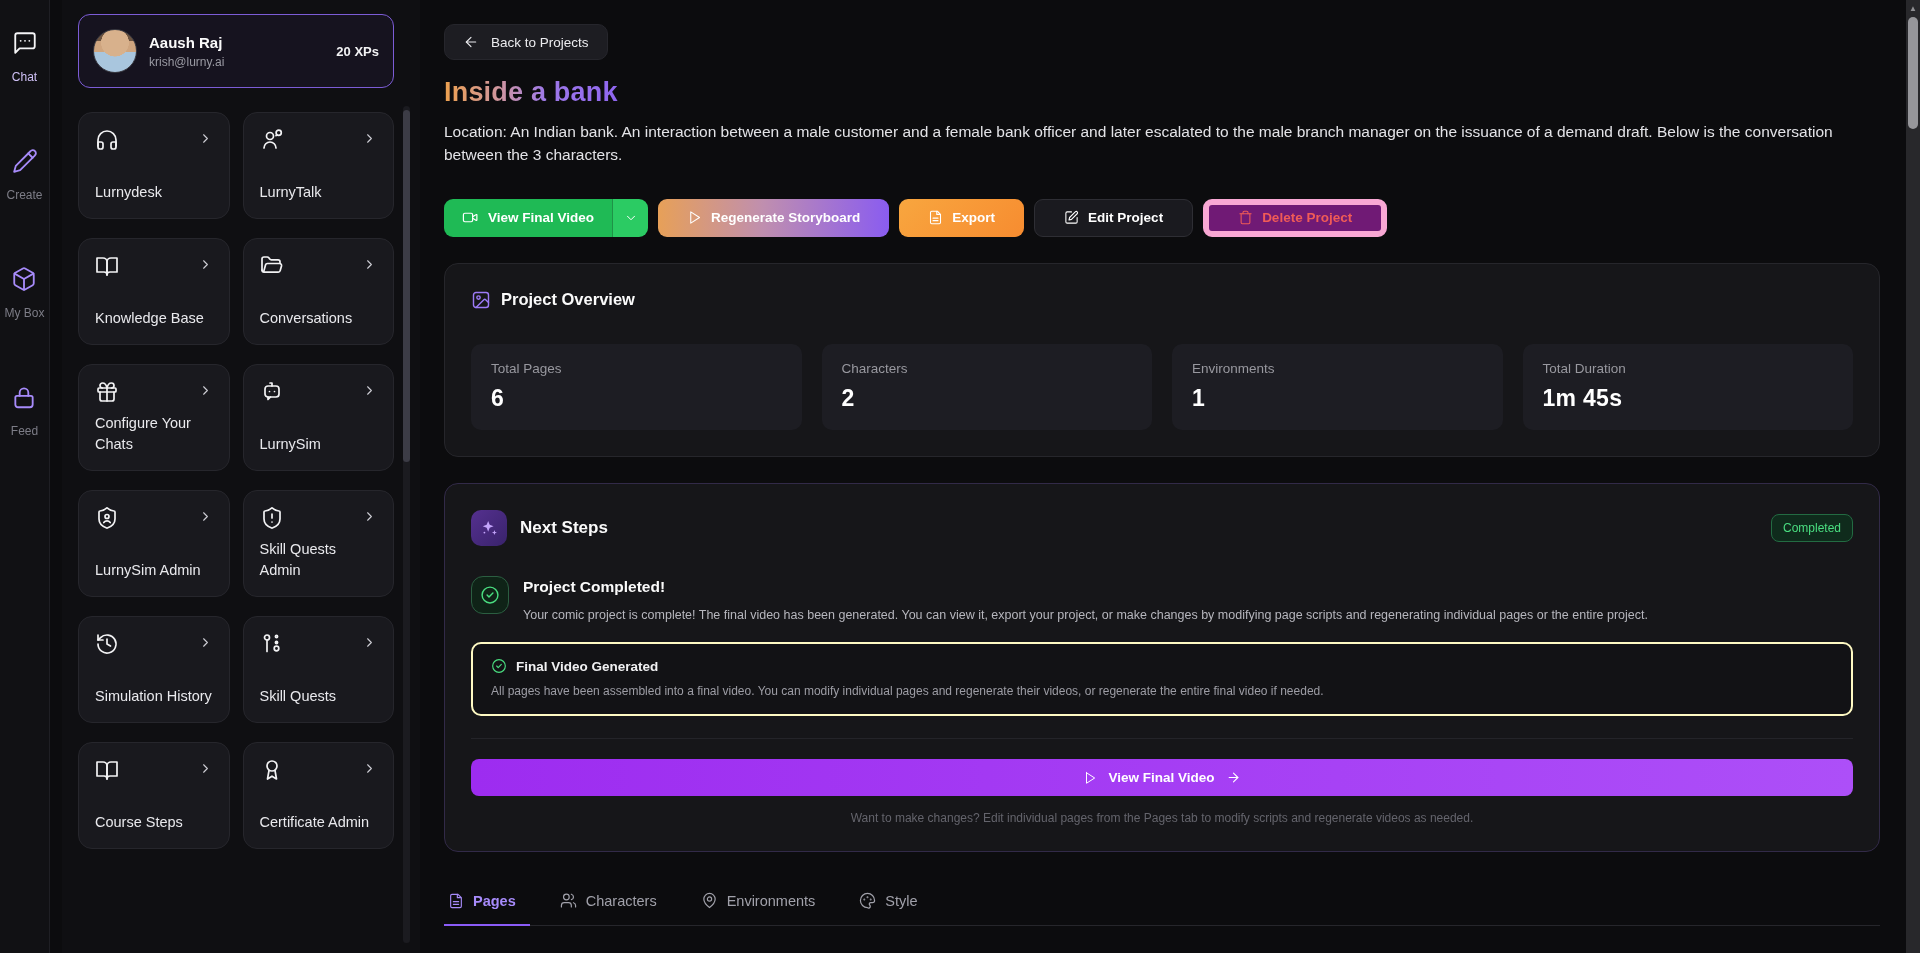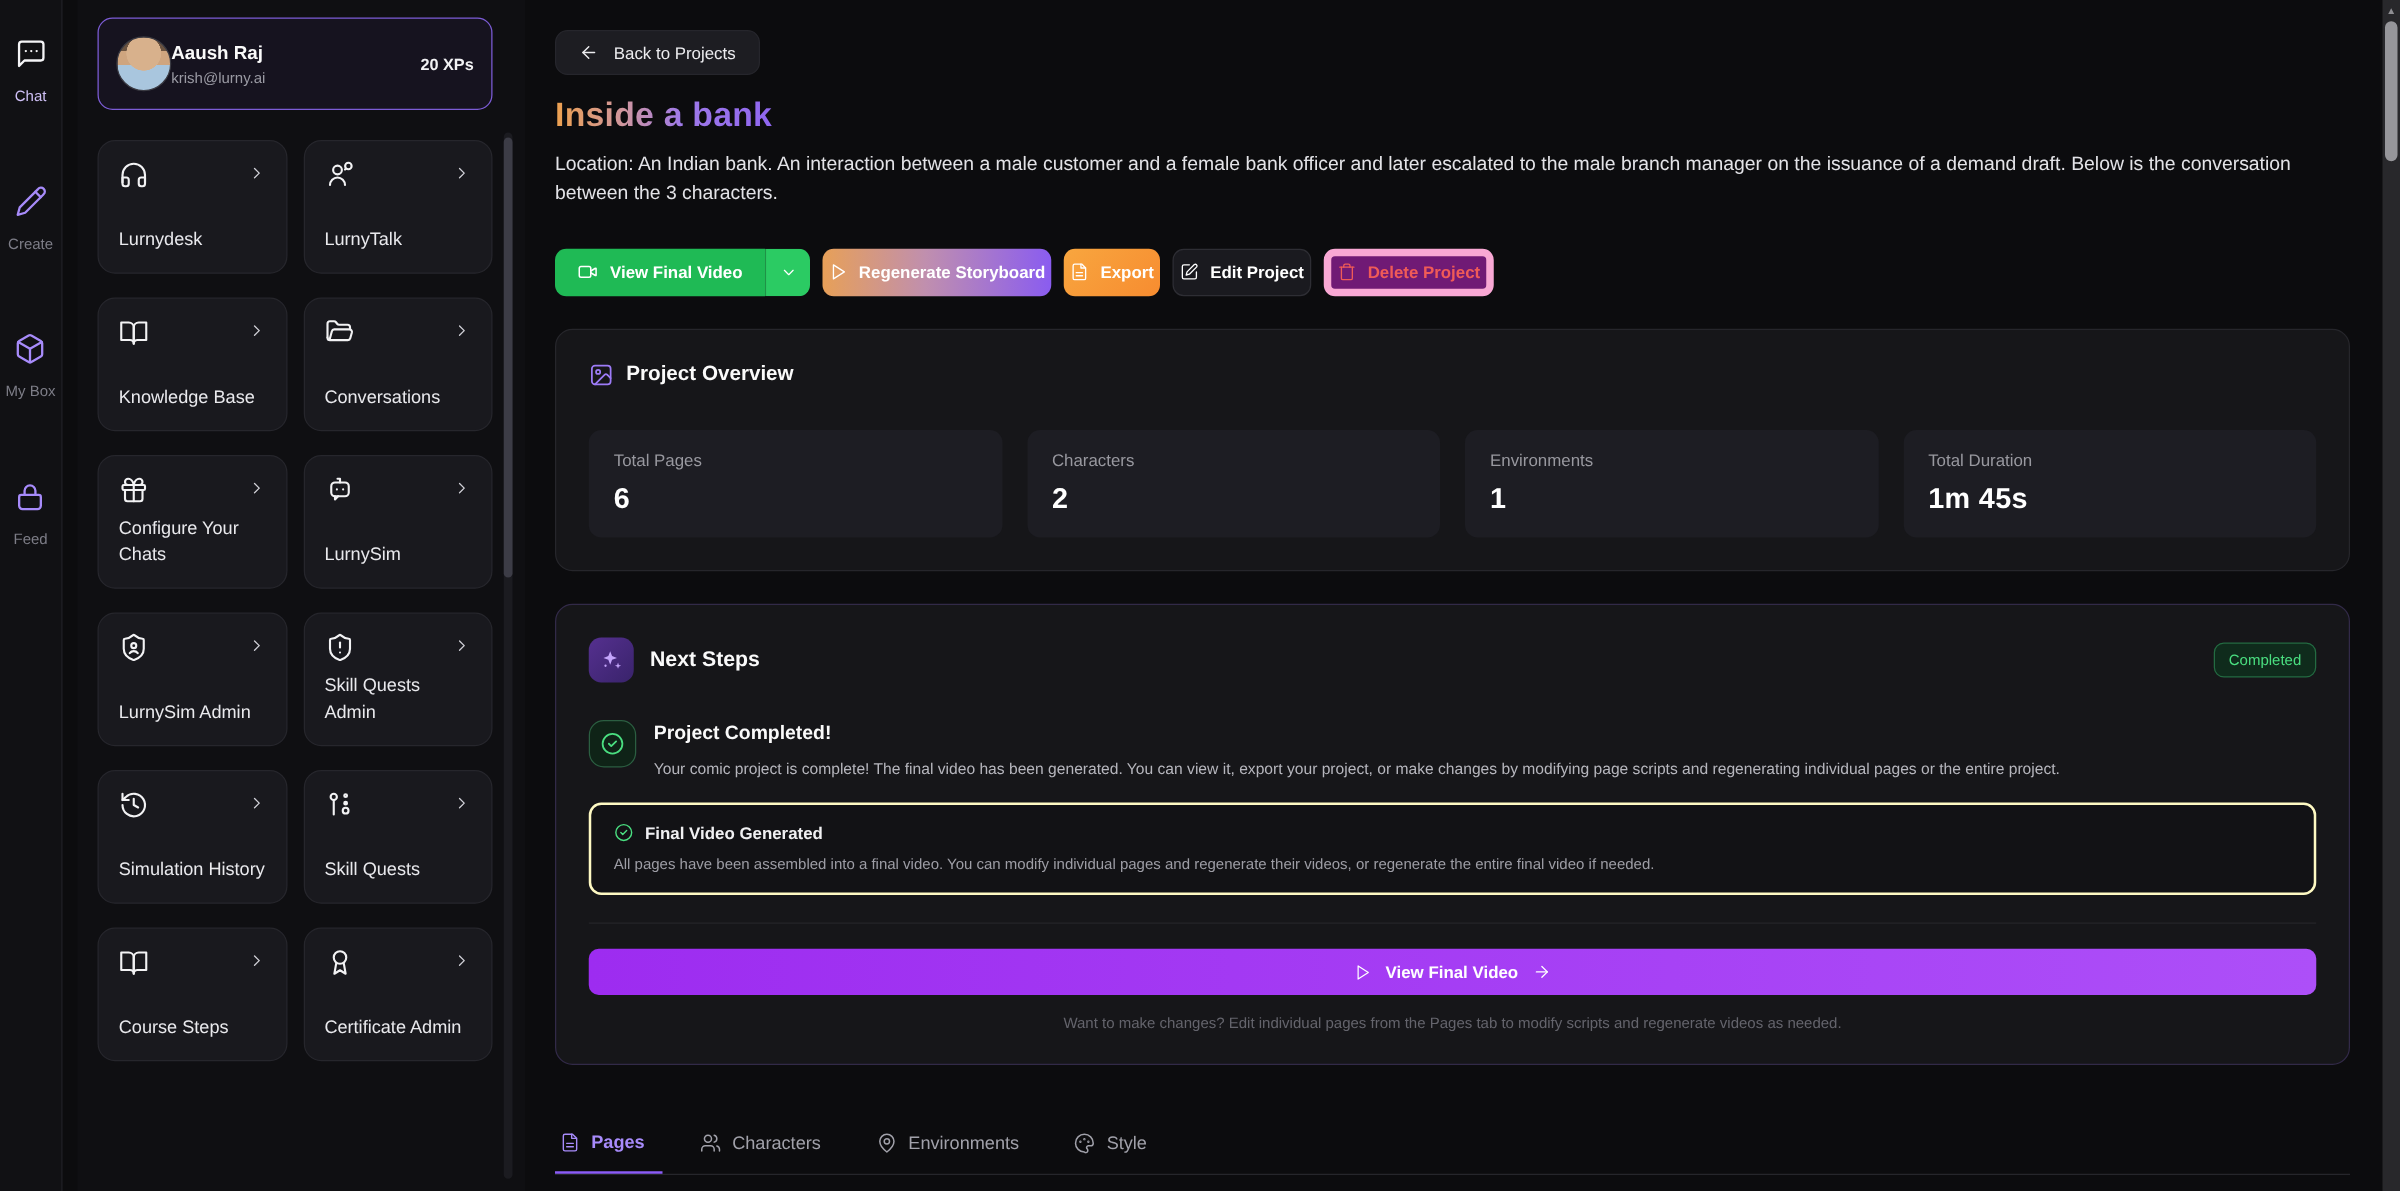--- a/index.html
+++ b/index.html
@@ -27,21 +27,21 @@
   .rail-icon-purple { color:#a78bfa; }
 
   
   .sidebar {
     position:absolute; left:62px; top:0; bottom:0; width:358px;
     background:#0f0f12; padding:14px 26px 0 16px; overflow:hidden;
   }
   .user-card {
     border:1px solid #7c5cd6; border-radius:12px;
     background:rgba(124,92,214,0.07);
-    display:flex; align-items:center; 
+    display:flex; align-items:center; gap:12px;
     padding:12px 14px; height:74px; cursor:pointer;
   }
   .avatar {
     width:44px; height:44px; border-radius:50%; flex:none;
     background:
       radial-gradient(circle at 50% 30%, #d8b18c 0 38%, transparent 39%),
       linear-gradient(180deg, #6b5340 0 26%, #cfa57f 26% 52%, #a9c6de 52% 100%);
     border:1px solid #3a3a42;
   }
   .user-meta { flex:1; min-width:0; }
@@ -89,21 +89,21 @@
     -webkit-background-clip:text; background-clip:text; color:transparent;
     width:fit-content;
   }
   .page-desc {
     margin-top:12px; max-width:1440px;
     font-size:15.5px; line-height:1.5; color:#e3e3e7;
   }
   .actions { margin-top:32px; display:flex; align-items:center; gap:10px; }
   .btn {
     display:inline-flex; align-items:center; gap:9px;
-    height:38px; border-radius:9px; padding:0 5px;
+    height:38px; border-radius:9px; padding:0 29px;
     font-size:13.5px; font-weight:600; color:#fff;
     border:none; cursor:pointer; white-space:nowrap;
   }
   .split { display:inline-flex; }
   .btn-green { background:#1fba55; border-radius:9px 0 0 9px; padding:0 18px; }
   .btn-green-chev {
     display:inline-flex; align-items:center; justify-content:center;
     width:36px; height:38px; background:#2bcb63; border:none;
     border-left:1px solid rgba(0,0,0,.28); border-radius:0 9px 9px 0;
     color:#fff; cursor:pointer;
@@ -164,21 +164,21 @@
   .view-btn {
     margin-top:20px; width:100%; height:37px; border:none; border-radius:8px;
     background:linear-gradient(90deg,#9d2cf0,#ad4ff8);
     color:#fff; font-size:13.5px; font-weight:600;
     display:flex; align-items:center; justify-content:center; gap:11px;
     cursor:pointer;
   }
   .hint { margin-top:15px; text-align:center; font-size:12px; color:#64646c; }
 
   .tabs {
-    margin-top:48px; display:flex; align-items:flex-start;
+    margin-top:34px; display:flex; align-items:center;
     border-bottom:1px solid #26262b;
   }
   .tab {
     display:flex; align-items:center; gap:9px;
     padding:6px 14px 15px 4px; margin-right:26px;
     font-size:14.5px; color:#a1a1aa; cursor:pointer;
     border-bottom:2.5px solid transparent; margin-bottom:-1px;
   }
   .tab.active { color:#a78bfa; border-bottom-color:#8b5cf6; font-weight:600; }
 

